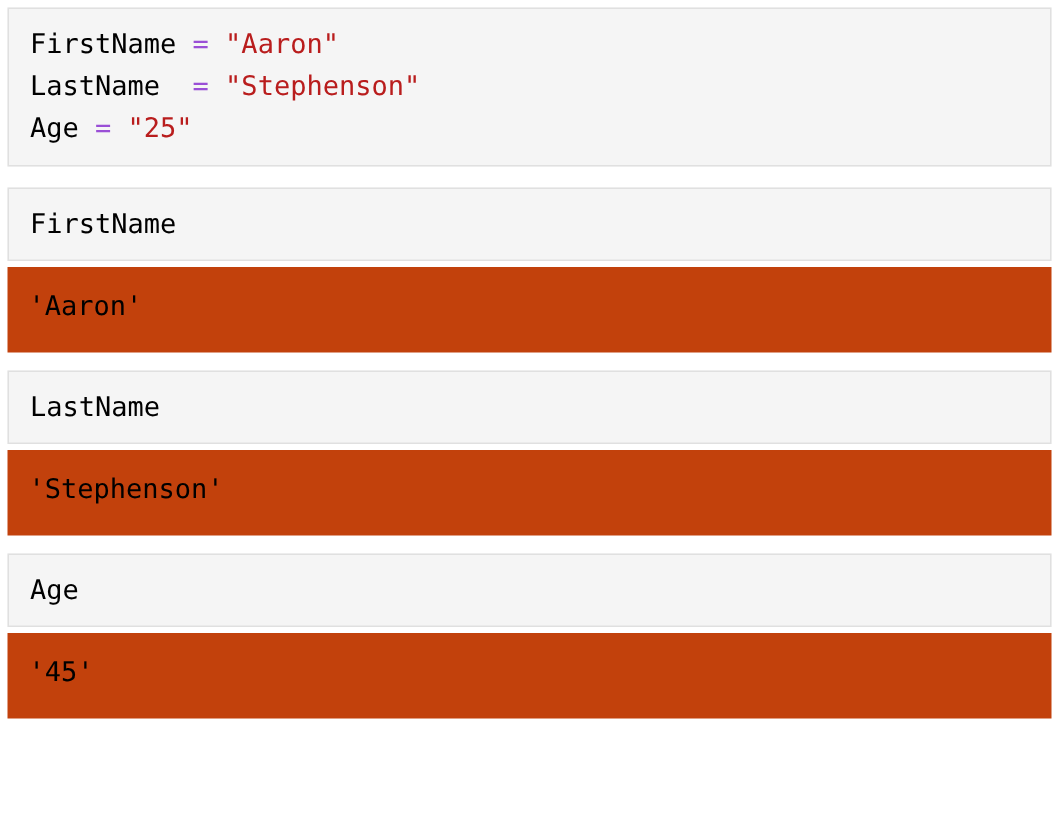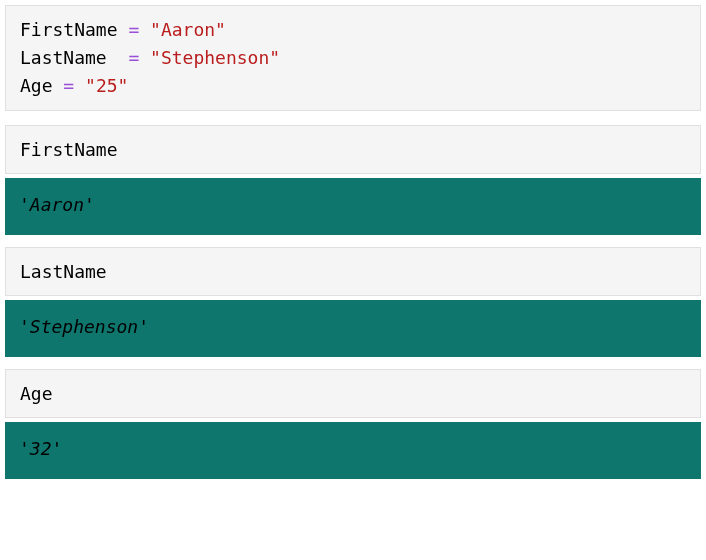--- a/index.html
+++ b/index.html
@@ -22,25 +22,24 @@
     line-height: 1.55;
   }
   .input-cell {
     background: #f5f5f5;
     border: 1px solid #e0e0e0;
     padding: 10px 14px;
     margin-bottom: 4px;
     line-height: 1.5;
   }
   .output-cell {
-    background: #0f766e;
+    background: #c2410c;
     padding: 14px 14px 18px 14px;
     margin-bottom: 12px;
     line-height: 1.4;
-    font-style: italic;
   }
   .code-line {
     white-space: pre;
   }
   .var { color: #000000; }
   .op { color: #9a4fd6; }
   .str { color: #b91d1d; }
 </style>
 </head>
 <body>
@@ -62,14 +61,14 @@
   <span>LastName</span>
 </div>
 <div class="output-cell">
   <span>'Stephenson'</span>
 </div>
 
 <div class="input-cell">
   <span>Age</span>
 </div>
 <div class="output-cell">
-  <span>'32'</span>
+  <span>'45'</span>
 </div>
 
 </body></html>

